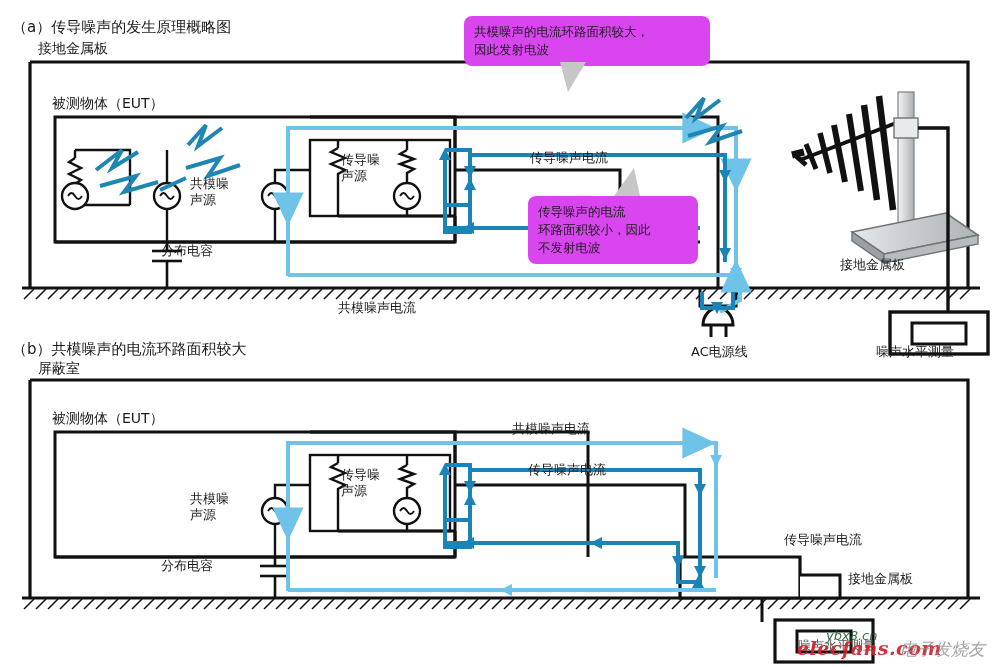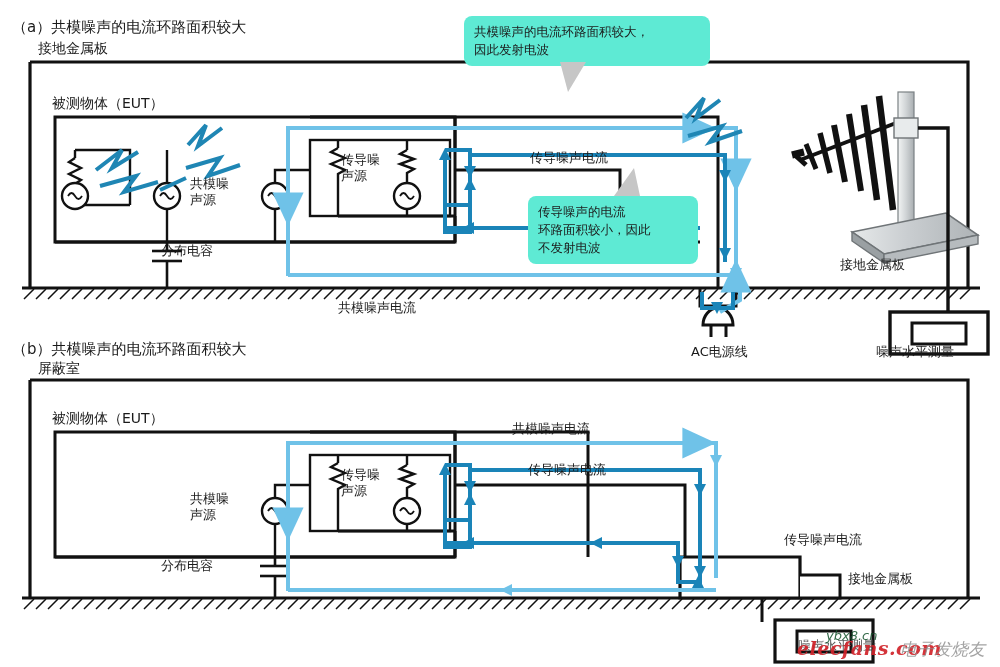--- a/index.html
+++ b/index.html
@@ -6,21 +6,21 @@
   body{width:1000px;height:667px;position:relative;overflow:hidden;
        font-family:"DejaVu Sans","Liberation Sans",sans-serif;color:#111;}
   .stage{position:absolute;inset:0;}
   svg.layer{position:absolute;left:0;top:0;width:1000px;height:667px;overflow:visible;}
   .lbl{position:absolute;white-space:pre;line-height:1.25;color:#1a1a1a;}
   .t-title{font-size:15px;}
   .t-room{font-size:14px;}
   .t-eut{font-size:14px;}
   .t-sm{font-size:13px;}
   .t-cur{font-size:13px;}
-  .callout{position:absolute;background:#5eead4;border-radius:8px;color:#1b1b1b;
+  .callout{position:absolute;background:#d946ef;border-radius:8px;color:#1b1b1b;
            font-size:12.5px;line-height:1.45;padding:7px 10px;white-space:pre;}
   .wm{position:absolute;font-style:italic;pointer-events:none;}
   .wm-red{color:#d1232a;font-weight:bold;font-size:19px;letter-spacing:.5px;
           font-family:"DejaVu Serif","Liberation Serif",serif;opacity:.92;}
   .wm-dark{color:#14532d;font-size:13px;opacity:.85;}
   .wm-gray{color:#8d8d8d;font-size:17px;opacity:.8;text-align:right;}
 </style>
 </head>
 <body>
 
@@ -331,21 +331,21 @@
         <path d="M694,566 L706,566 L700,578 Z"></path>
       </g>
 
       <g stroke="#1a84b8" stroke-width="4">
         <path d="M678,575 L678,582 L700,582 L700,570"></path>
       </g>
       <path d="M692,576 L704,576 L698,588 Z" fill="#1a84b8" transform="rotate(180 698,582)"></path>
     </g>
   </svg>
 
-  <div class="lbl t-title" style="left:12px;top:18px;">（a）共模噪声的电流环路面积较大</div>
+  <div class="lbl t-title" style="left:12px;top:18px;">（a）传导噪声的发生原理概略图</div>
   <div class="lbl t-room" style="left:38px;top:40px;">接地金属板</div>
   <div class="lbl t-eut" style="left:52px;top:95px;">被测物体（EUT）</div>
   <div class="lbl t-sm" style="left:190px;top:176px;">共模噪
 声源</div>
   <div class="lbl t-sm" style="left:341px;top:152px;">传导噪
 声源</div>
   <div class="lbl t-sm" style="left:161px;top:243px;">分布电容</div>
   <div class="lbl t-cur" style="left:530px;top:150px;">传导噪声电流</div>
   <div class="lbl t-cur" style="left:338px;top:300px;">共模噪声电流</div>
   <div class="lbl t-sm" style="left:840px;top:257px;">接地金属板</div>

